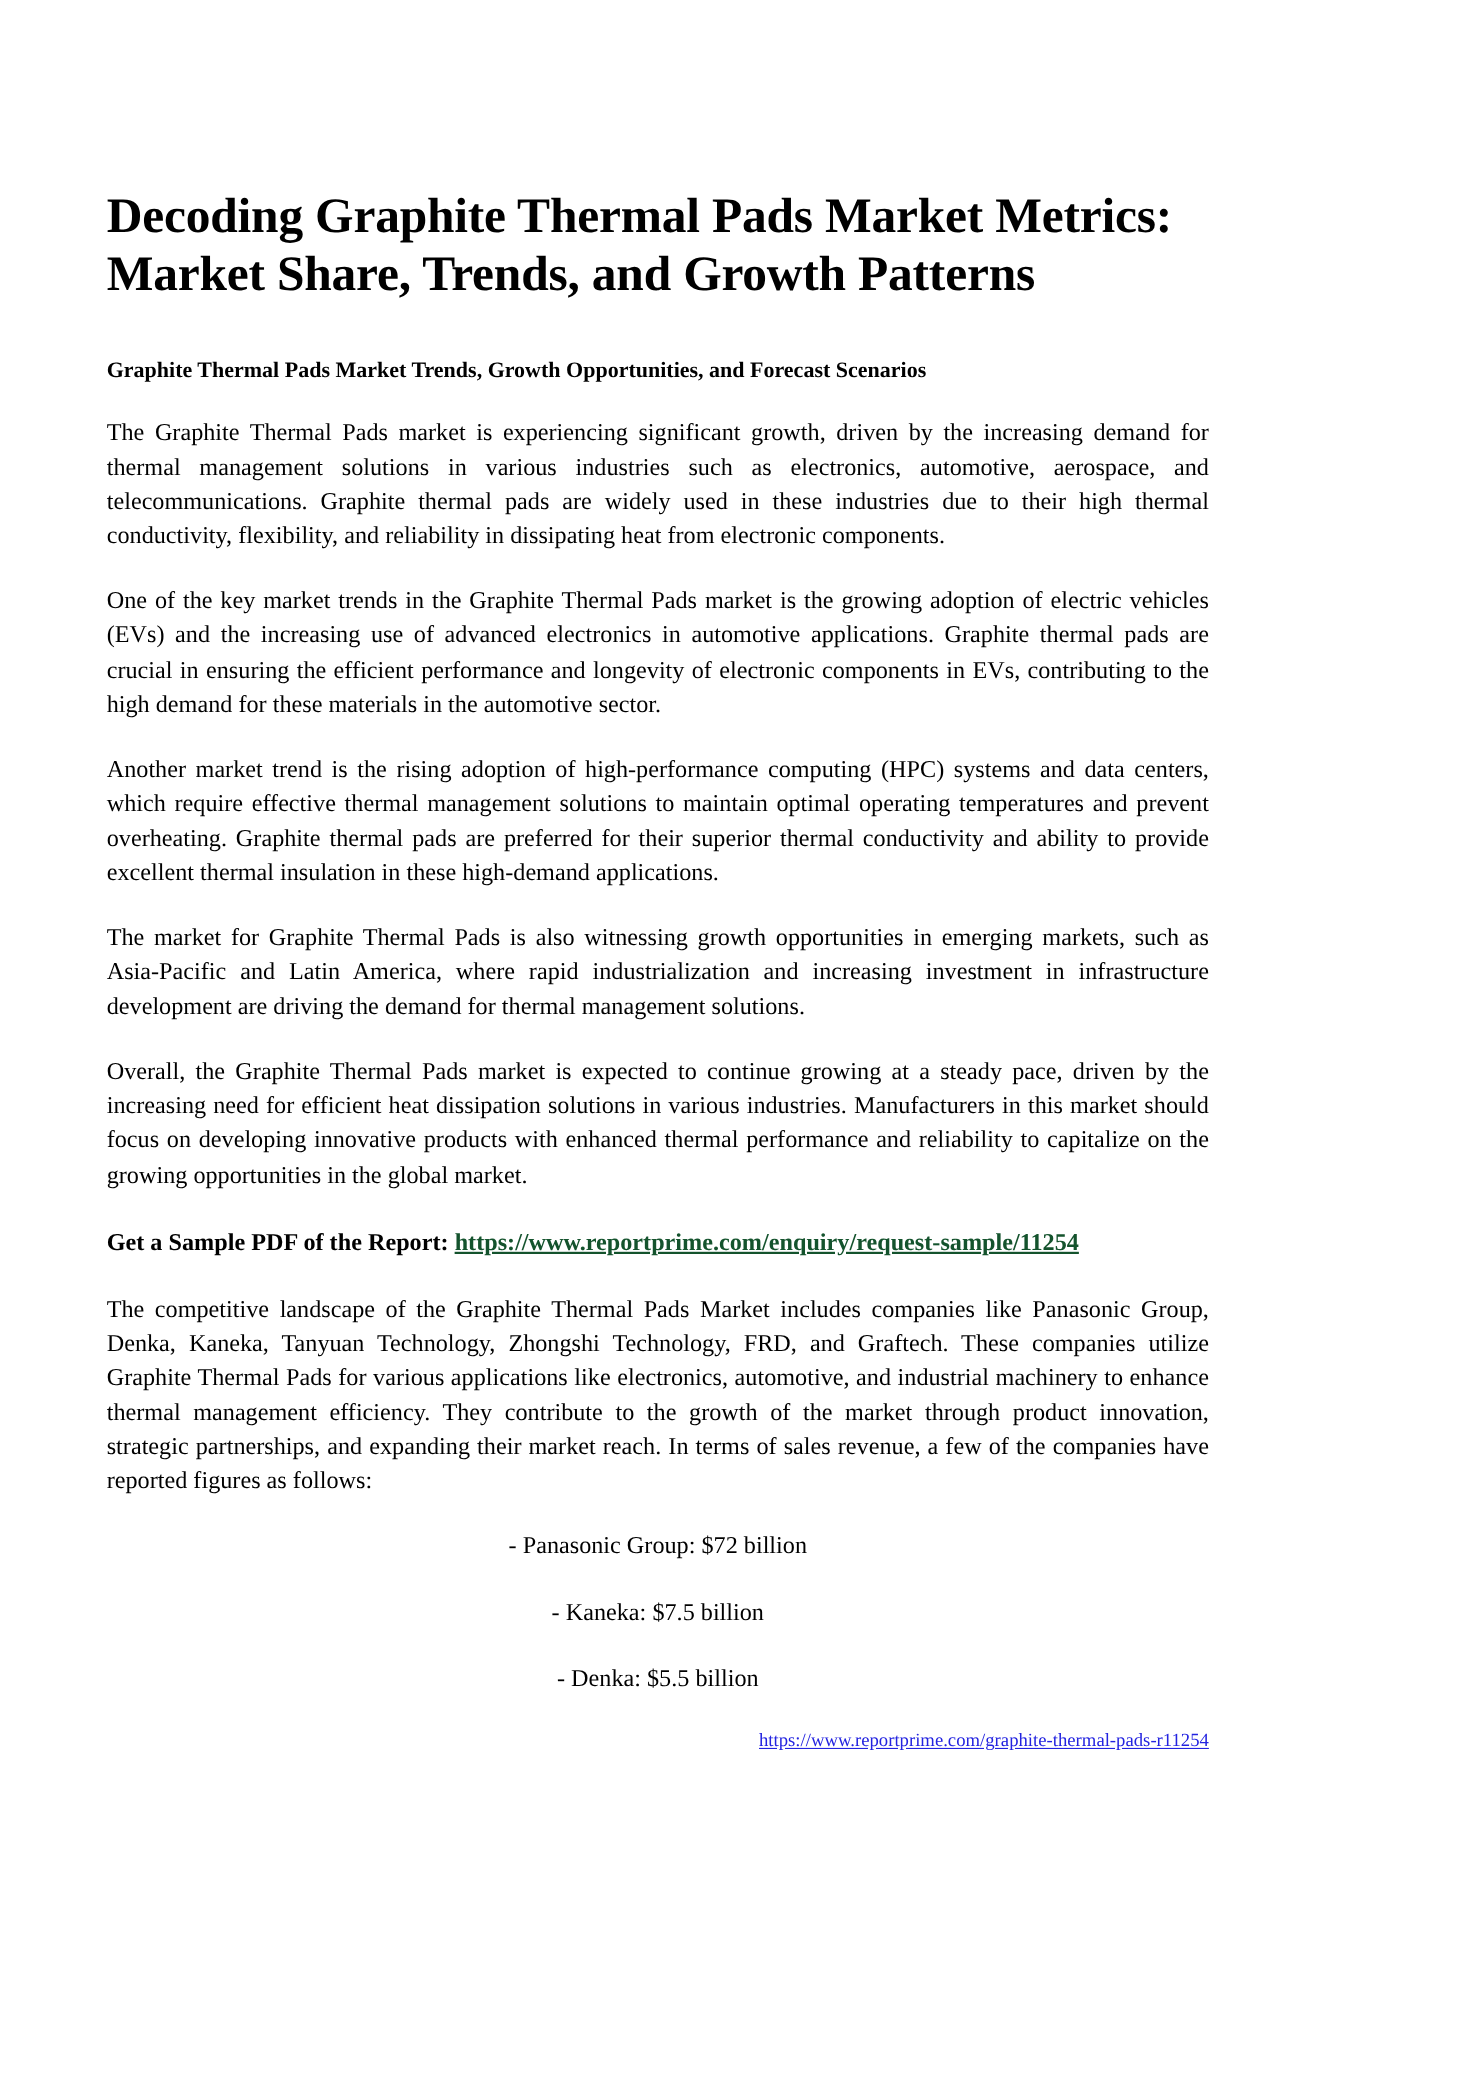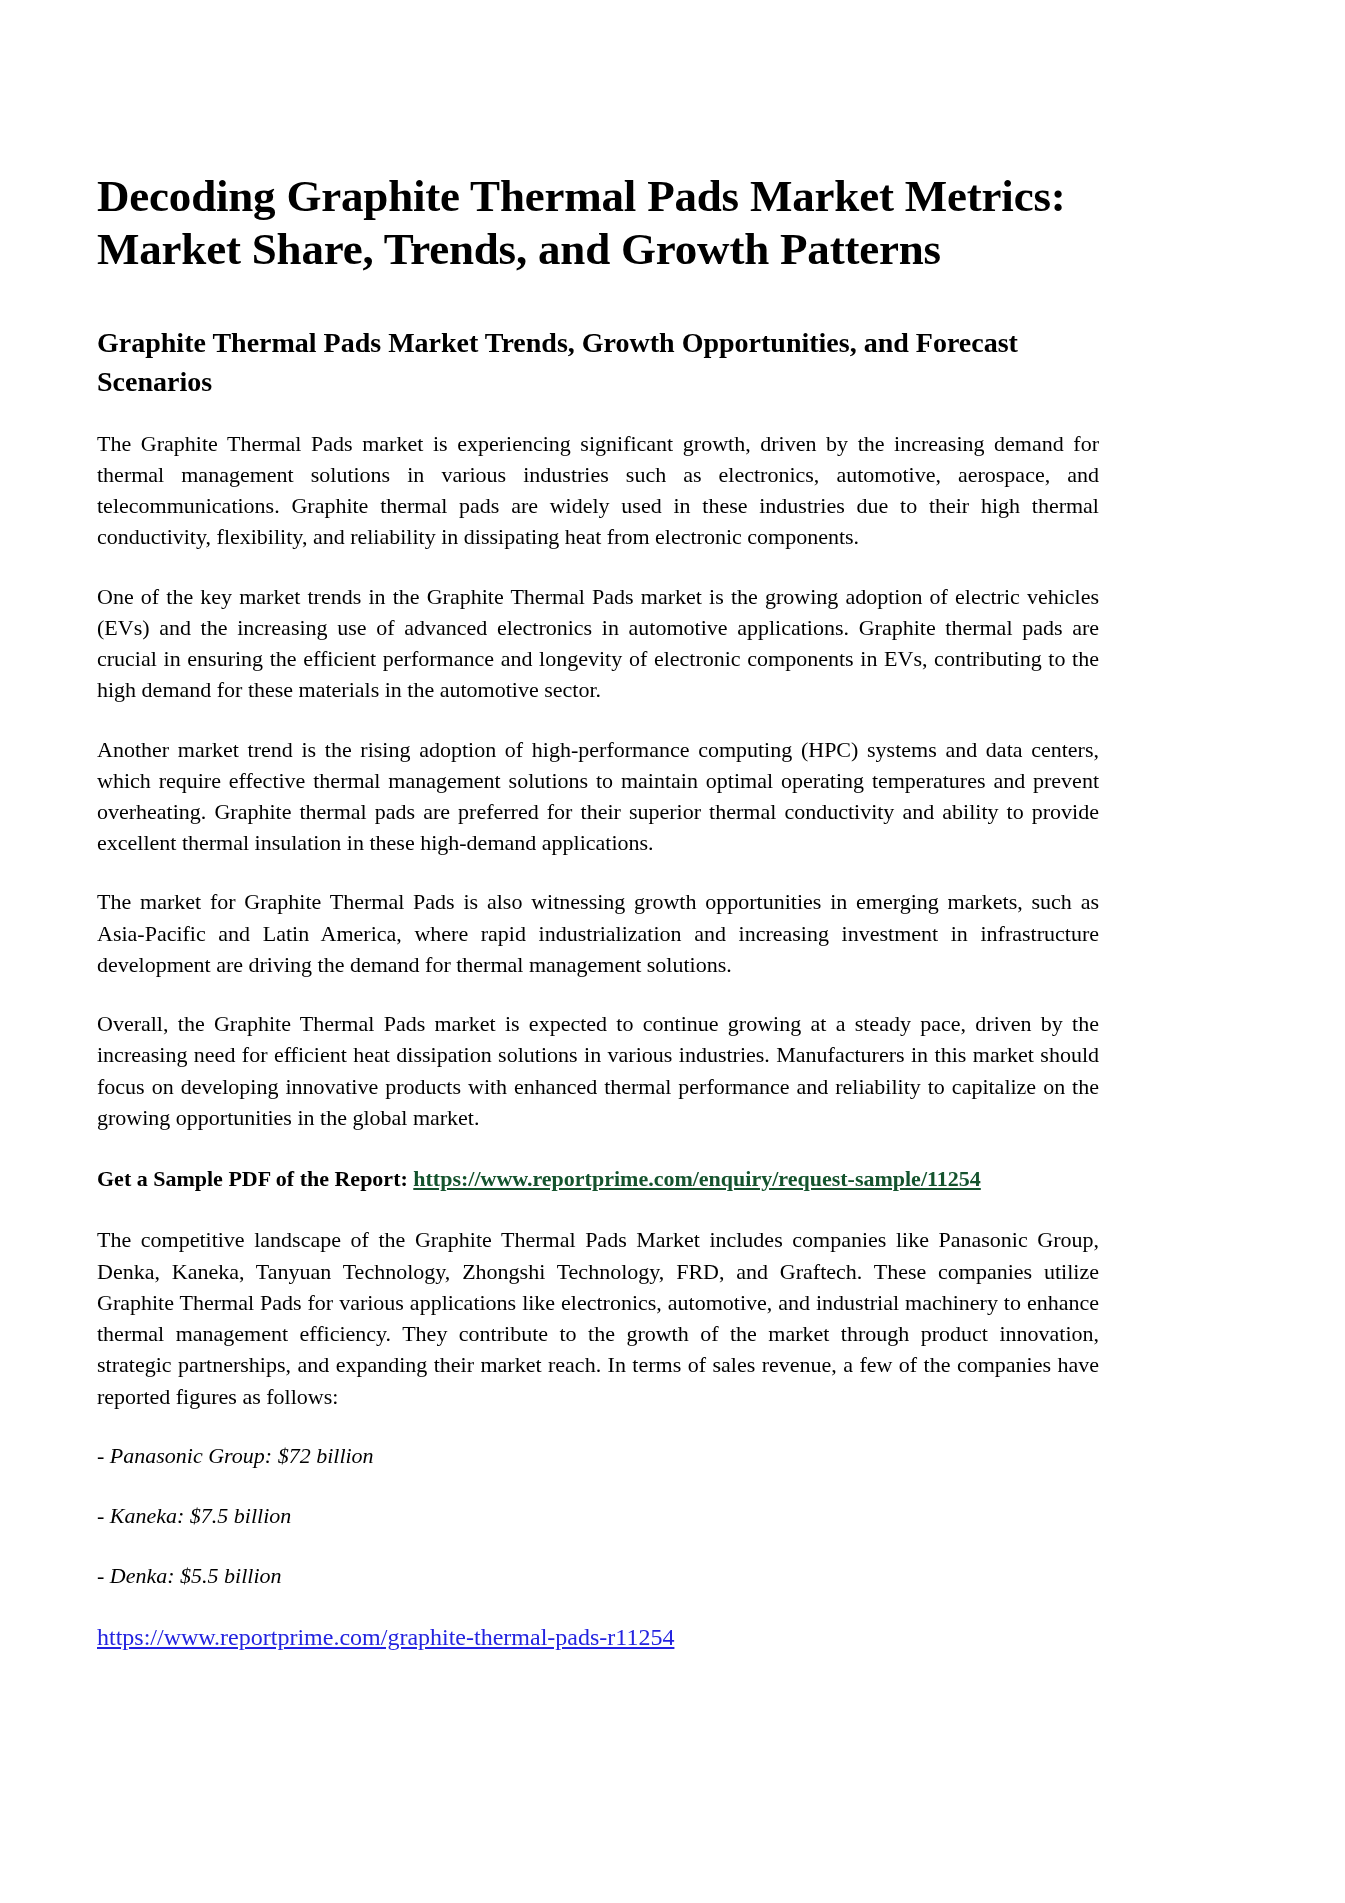--- a/index.html
+++ b/index.html
@@ -24,21 +24,21 @@
   }
   .doc-title {
     font-size: 45px;
     line-height: 1.17;
     font-weight: bold;
     letter-spacing: -0.2px;
     margin: 0 0 48px 0;
     max-width: 1060px;
   }
   .section-heading {
-    font-size: 28px;
+    font-size: 20px;
     font-weight: bold;
     line-height: 1.4;
     margin: 0 0 26px 0;
   }
   .body-par {
     font-size: 22px;
     line-height: 1.42;
     margin: 0 0 28px 0;
     text-align: justify;
     text-justify: inter-word;
@@ -63,28 +63,27 @@
   a.link-plain {
     color: #2323e0;
     font-weight: normal;
     text-decoration: underline;
     text-underline-offset: 2px;
   }
   .bullet-line {
     font-size: 22px;
     line-height: 1.42;
     margin: 0 0 29px 0;
-    text-align: left;
-    font-style: italic;
+    text-align: center;
   }
   .final-link-line {
-    font-size: 24px;
+    font-size: 17px;
     line-height: 1.42;
     margin: 0;
-    text-align: left;
+    text-align: right;
   }
 </style>
 </head>
 <body>
 
 <div class="page">
 
   <h1 class="doc-title">Decoding Graphite Thermal Pads Market Metrics: Market Share, Trends, and Growth Patterns</h1>
 
   <div class="section-heading">Graphite Thermal Pads Market Trends, Growth Opportunities, and Forecast Scenarios</div>

